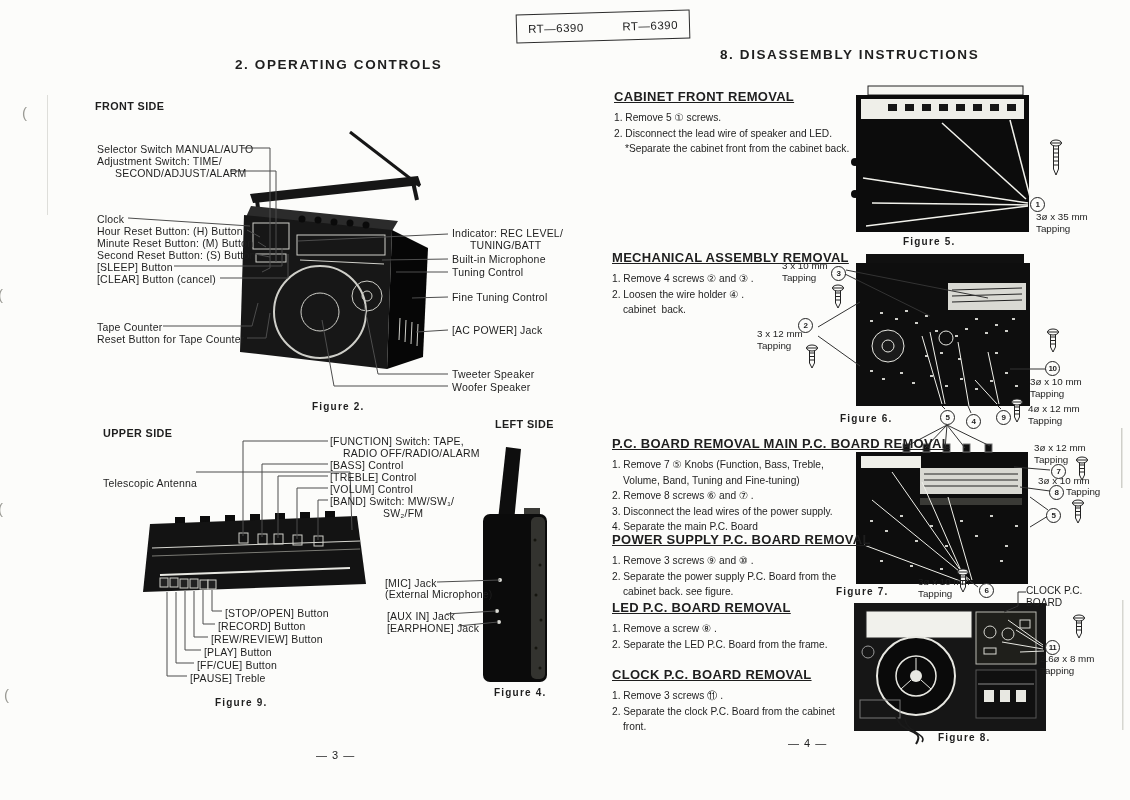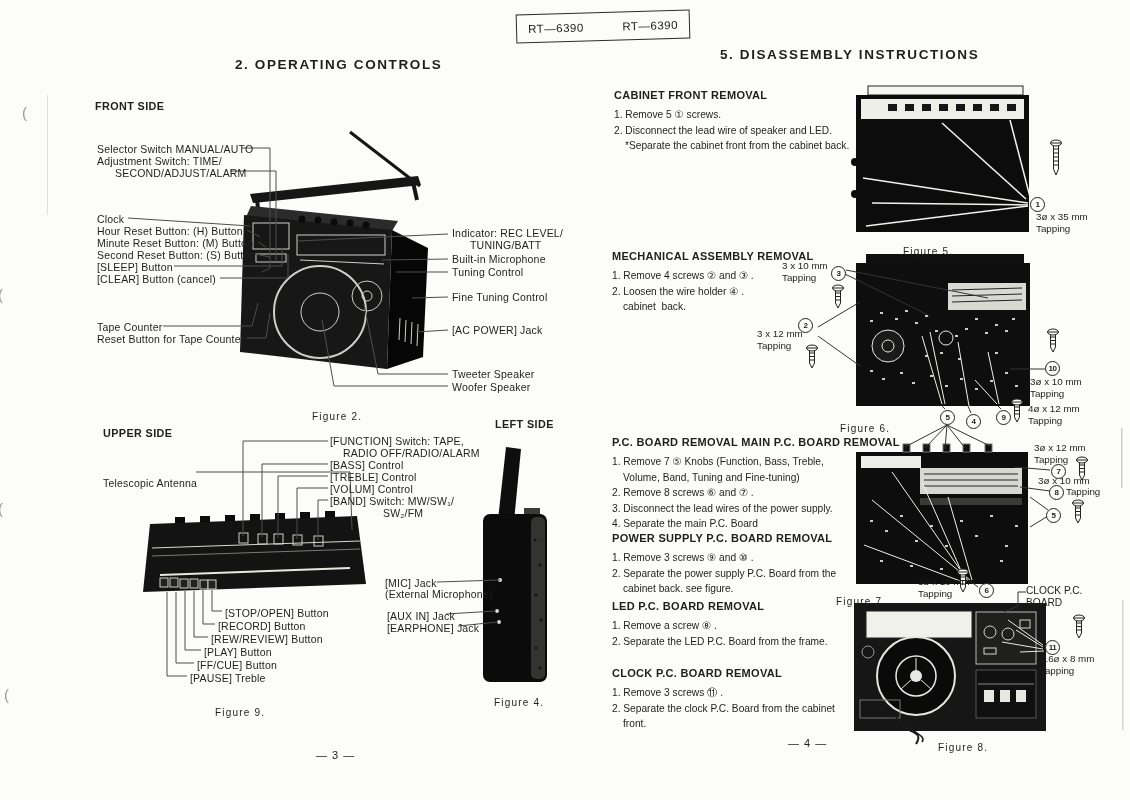--- a/index.html
+++ b/index.html
@@ -2,27 +2,27 @@
 <html><head>
 <meta charset="utf-8">
 <style>
   html,body{margin:0;padding:0;background:#e8e8e4;}
   .page{position:relative;width:1130px;height:800px;background:#fcfcfa;overflow:hidden;
         font-family:"Liberation Sans","DejaVu Sans",sans-serif;color:#1e1e1e;}
   .art{position:absolute;left:0;top:0;z-index:1;pointer-events:none;}
   .lbl{position:absolute;font-size:10.5px;white-space:nowrap;letter-spacing:.2px;z-index:2;}
   .hd{position:absolute;font-size:10.8px;font-weight:bold;white-space:nowrap;letter-spacing:.4px;z-index:2;}
   .title{position:absolute;font-size:13.5px;font-weight:bold;letter-spacing:1.6px;white-space:nowrap;z-index:2;}
-  .cap{position:absolute;font-size:10px;font-weight:normal;letter-spacing:1.2px;white-space:nowrap;z-index:2;margin-top:10px;}
+  .cap{position:absolute;font-size:10px;font-weight:bold;letter-spacing:1.2px;white-space:nowrap;z-index:2;}
   .pageno{position:absolute;font-size:11px;letter-spacing:1px;z-index:2;}
   .hbox{position:absolute;left:516px;top:12px;width:150px;height:27px;border:1.6px solid #2c2c2c;
         transform:rotate(-1.6deg);display:flex;justify-content:space-between;align-items:center;
         padding:0 11px;font-size:11.5px;letter-spacing:.5px;z-index:2;background:#fcfcfa;}
   .sec{position:absolute;z-index:2;}
-  .sec h4{margin:0 0 6px 0;font-size:11px;letter-spacing:.3px;white-space:nowrap;}
+  .sec h4{margin:0 0 6px 0;font-size:13px;letter-spacing:.3px;white-space:nowrap;text-decoration:underline;}
   .step{font-size:10.2px;line-height:15.5px;white-space:pre;margin:0;}
   .cont{padding-left:11px;}
   .ann{position:absolute;font-size:9.8px;line-height:12px;white-space:pre;z-index:2;}
   .mk{position:absolute;width:13px;height:13px;border:1.2px solid #222;border-radius:50%;
       background:#fcfcfa;font-size:8px;line-height:13px;text-align:center;font-weight:bold;
       letter-spacing:-.5px;z-index:3;}
   .mark{position:absolute;color:#9a9a94;font-size:15px;z-index:2;}
 </style>
 </head>
 <body>
@@ -411,21 +411,21 @@
 
   <div class="hd" style="left:495px;top:418px">LEFT SIDE</div>
   <div class="lbl" style="left:385px;top:577px">[MIC] Jack</div>
   <div class="lbl" style="left:385px;top:588px">(External Microphone)</div>
   <div class="lbl" style="left:387px;top:610px">[AUX IN] Jack</div>
   <div class="lbl" style="left:387px;top:622px">[EARPHONE] Jack</div>
   <div class="cap" style="left:494px;top:687px">Figure 4.</div>
 
   <div class="pageno" style="left:316px;top:749px">— 3 —</div>
 
-  <div class="title" style="left:720px;top:47px">5. DISASSEMBLY INSTRUCTIONS</div>
+  <div class="title" style="left:720px;top:47px">8. DISASSEMBLY INSTRUCTIONS</div>
 
   <div class="sec" style="left:614px;top:89px;width:250px">
     <h4>CABINET FRONT REMOVAL</h4>
     <div class="step">1. Remove 5 ① screws.</div>
     <div class="step">2. Disconnect the lead wire of speaker and LED.</div>
     <div class="step cont">*Separate the cabinet front from the cabinet back.</div>
   </div>
 
   <div class="sec" style="left:612px;top:250px;width:250px">
     <h4>MECHANICAL ASSEMBLY REMOVAL</h4>

